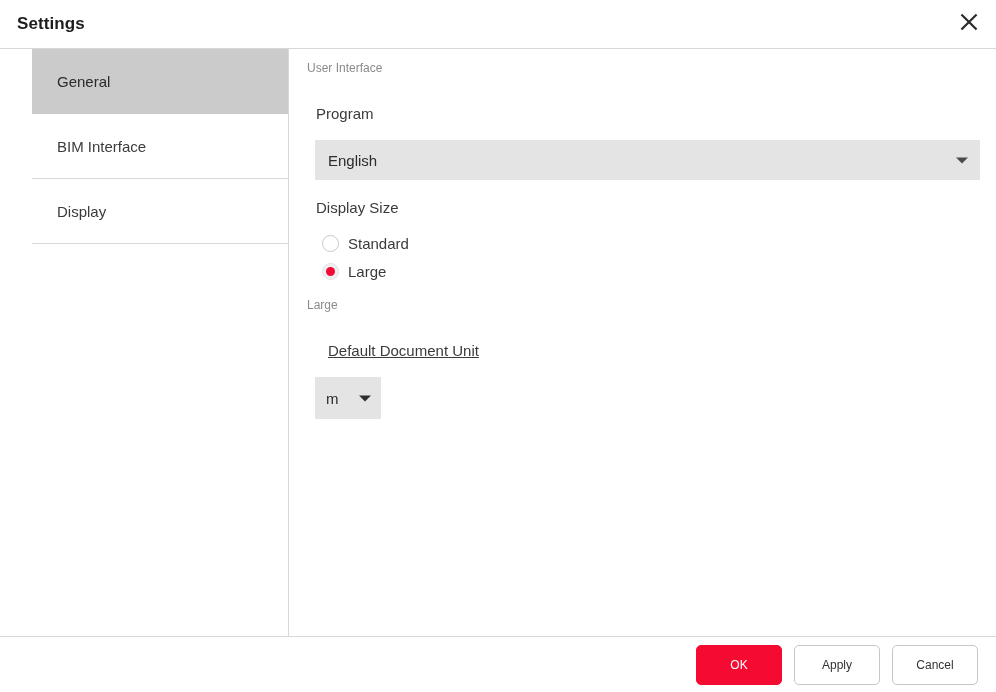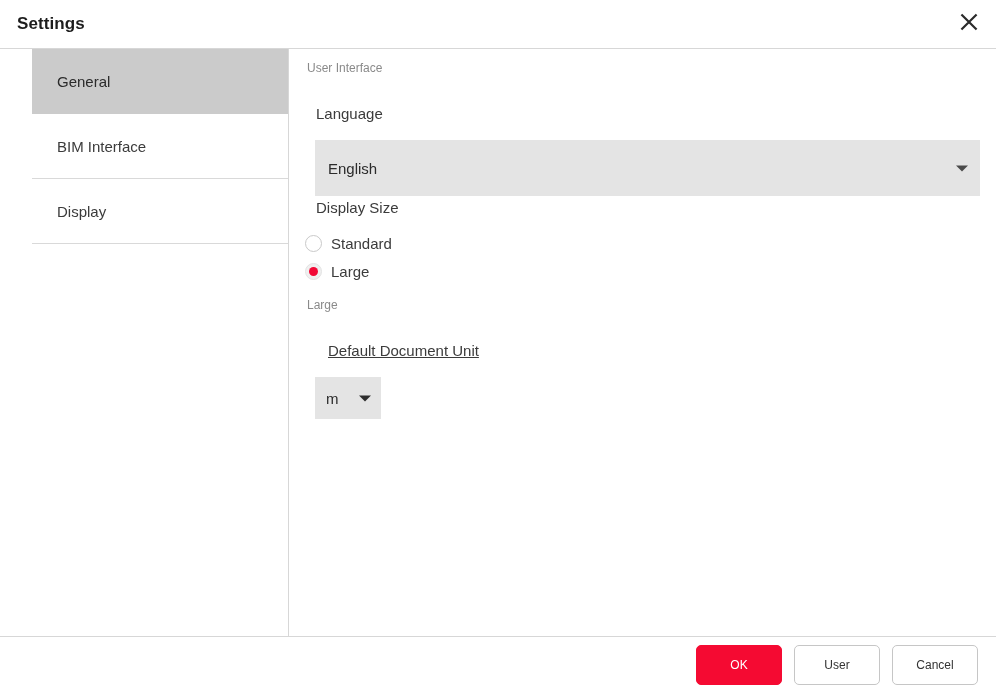--- a/index.html
+++ b/index.html
@@ -129,39 +129,39 @@
     align-items: center;
     cursor: pointer;
     color: #2c2c2c;
     font-size: 15px;
     font-family: "Liberation Sans", sans-serif;
   }
   .dropdown-language {
     left: 26px;
     top: 91px;
     width: 665px;
-    height: 56px;
+    height: 40px;
   }
   .dropdown-language .dd-value { margin-left: 13px; }
   .dropdown-language .dd-arrow { position: absolute; right: 11px; }
 
   .dropdown-unit {
     left: 26px;
     top: 328px;
     width: 66px;
     height: 42px;
   }
   .dropdown-unit .dd-value { margin-left: 11px; }
   .dropdown-unit .dd-arrow { position: absolute; right: 9px; }
 
   .dd-arrow svg { display: block; }
 
   .label-display-size { left: 27px; top: 150px; }
 
-  .radio-group { position: absolute; left: 16px; top: 180px; text-align: right; }
+  .radio-group { position: absolute; left: 33px; top: 180px; text-align: right; }
   .radio-row {
     display: flex;
     align-items: center;
     height: 28px;
     cursor: pointer;
   }
   .radio-mark {
     width: 17px;
     height: 17px;
     border-radius: 50%;
@@ -260,21 +260,21 @@
       </div>
       <div class="side-item divided">
         <span>Display</span>
       </div>
     </div>
 
     <div class="content">
 
       <div class="section-header sect-ui">User Interface</div>
 
-      <div class="field-label label-language">Language</div>
+      <div class="field-label label-language">Program</div>
 
       <div class="dropdown dropdown-language">
         <span class="dd-value">English</span>
         <span class="dd-arrow">
           <svg width="14" height="10" viewBox="0 0 14 10">
             <path d="M1 2.4 L13 2.4 L7 8.6 Z" fill="#4a4a4a"></path>
           </svg>
         </span>
       </div>
 
@@ -302,17 +302,17 @@
             <path d="M1 2.4 L13 2.4 L7 8.6 Z" fill="#2e2e2e"></path>
           </svg>
         </span>
       </div>
 
     </div>
   </div>
 
   <div class="footer">
     <button class="btn btn-primary">OK</button>
-    <button class="btn btn-secondary">User</button>
+    <button class="btn btn-secondary">Apply</button>
     <button class="btn btn-secondary">Cancel</button>
   </div>
 
 </div>
 
 </body></html>

